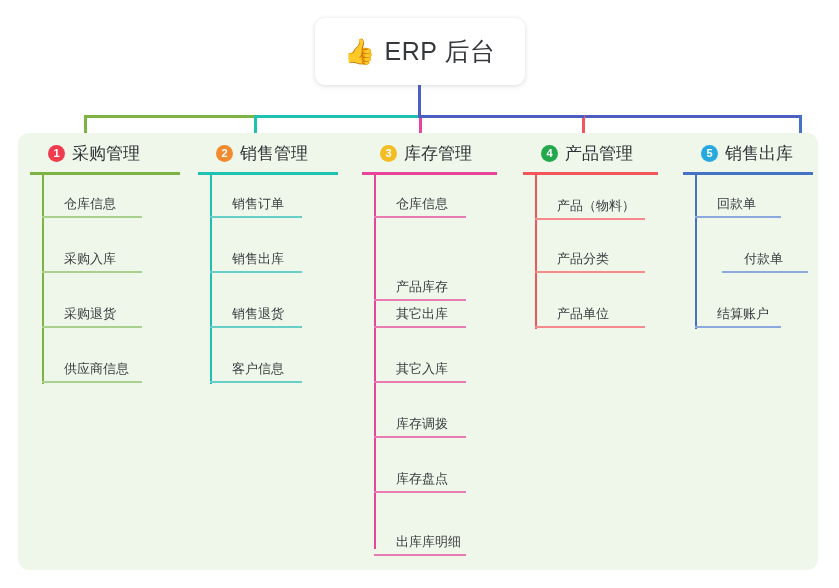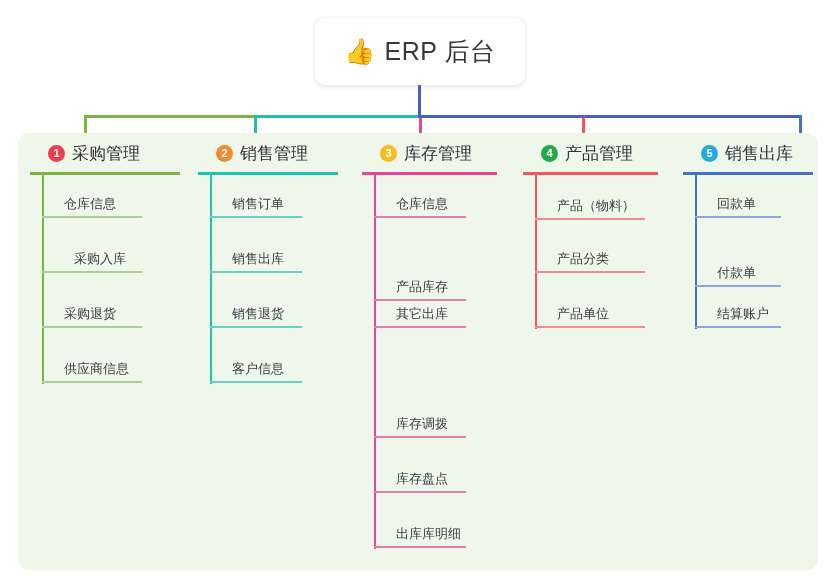--- a/index.html
+++ b/index.html
@@ -154,21 +154,21 @@
           <span class="badge" style="background: rgb(239, 59, 78);">1</span>
           <span class="col-title">采购管理</span>
         </div>
         <div class="col-underline" style="width: 150px; background: rgb(124, 179, 66);"></div>
         <div class="leaf-area" style="height: 228px;">
           <div class="spine" style="background: rgb(124, 179, 66); height: 209px;"></div>
           <div class="leaf" style="top: 20px;">
             <div class="leaf-text">仓库信息</div>
             <div class="leaf-underline" style="width: 100px; background: rgb(169, 209, 141);"></div>
           </div>
-          <div class="leaf" style="top: 75px; text-align: center;">
+          <div class="leaf" style="top: 75px;">
             <div class="leaf-text">采购入库</div>
             <div class="leaf-underline" style="width: 100px; background: rgb(169, 209, 141);"></div>
           </div>
           <div class="leaf" style="top: 130px;">
             <div class="leaf-text">采购退货</div>
             <div class="leaf-underline" style="width: 100px; background: rgb(169, 209, 141);"></div>
           </div>
           <div class="leaf" style="top: 185px;">
             <div class="leaf-text">供应商信息</div>
             <div class="leaf-underline" style="width: 100px; background: rgb(169, 209, 141);"></div>
@@ -214,29 +214,33 @@
             <div class="leaf-underline" style="width: 92px; background: rgb(232, 123, 178);"></div>
           </div>
           <div class="leaf" style="top: 75px; margin-top: 28px;">
             <div class="leaf-text">产品库存</div>
             <div class="leaf-underline" style="width: 92px; background: rgb(232, 123, 178);"></div>
           </div>
           <div class="leaf" style="top: 130px;">
             <div class="leaf-text">其它出库</div>
             <div class="leaf-underline" style="width: 92px; background: rgb(232, 123, 178);"></div>
           </div>
+          <div class="leaf" style="top: 185px;">
+            <div class="leaf-text">其它入库</div>
+            <div class="leaf-underline" style="width: 92px; background: rgb(232, 123, 178);"></div>
+          </div>
           <div class="leaf" style="top: 240px;">
             <div class="leaf-text">库存调拨</div>
             <div class="leaf-underline" style="width: 92px; background: rgb(232, 123, 178);"></div>
           </div>
           <div class="leaf" style="top: 295px;">
             <div class="leaf-text">库存盘点</div>
             <div class="leaf-underline" style="width: 92px; background: rgb(232, 123, 178);"></div>
           </div>
-          <div class="leaf" style="top: 350px; font-family: Liberation Serif, serif;">
+          <div class="leaf" style="top: 358px; font-family: Liberation Serif, serif;">
             <div class="leaf-text">出库库明细</div>
             <div class="leaf-underline" style="width: 92px; background: rgb(232, 123, 178);"></div>
           </div>
         </div>
       </div>
       <div class="column" style="left: 523px; width: 155px;">
         <div class="col-header">
           <span class="badge" style="background: rgb(35, 169, 76);">4</span>
           <span class="col-title">产品管理</span>
         </div>
@@ -262,21 +266,21 @@
           <span class="badge" style="background: rgb(39, 169, 224);">5</span>
           <span class="col-title">销售出库</span>
         </div>
         <div class="col-underline" style="width: 130px; background: rgb(68, 114, 196);"></div>
         <div class="leaf-area" style="height: 173px;">
           <div class="spine" style="background: rgb(68, 114, 196); height: 154px;"></div>
           <div class="leaf" style="top: 20px;">
             <div class="leaf-text">回款单</div>
             <div class="leaf-underline" style="width: 86px; background: rgb(139, 169, 221);"></div>
           </div>
-          <div class="leaf" style="top: 89px;">
+          <div class="leaf" style="top: 75px; padding-left: 27px;">
             <div class="leaf-text">付款单</div>
             <div class="leaf-underline" style="width: 86px; background: rgb(139, 169, 221);"></div>
           </div>
           <div class="leaf" style="top: 130px;">
             <div class="leaf-text">结算账户</div>
             <div class="leaf-underline" style="width: 86px; background: rgb(139, 169, 221);"></div>
           </div>
         </div>
       </div>
     </div>

